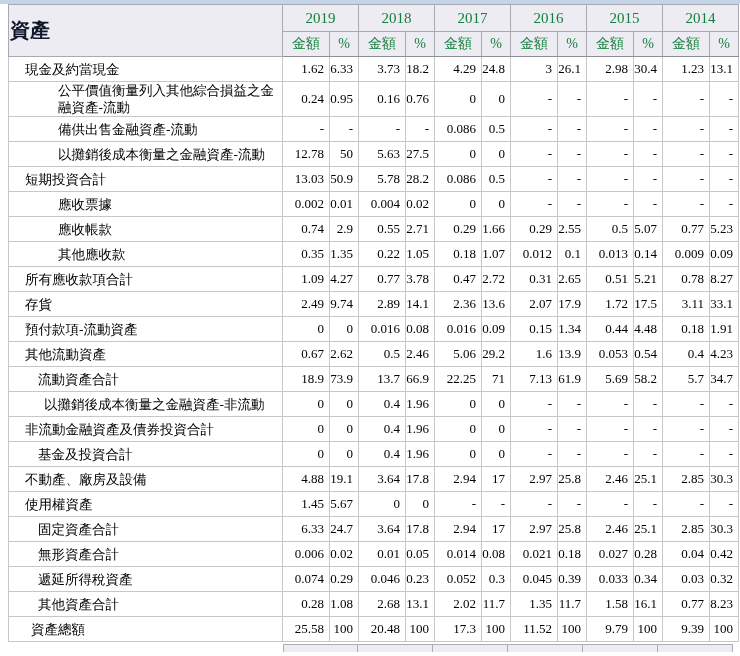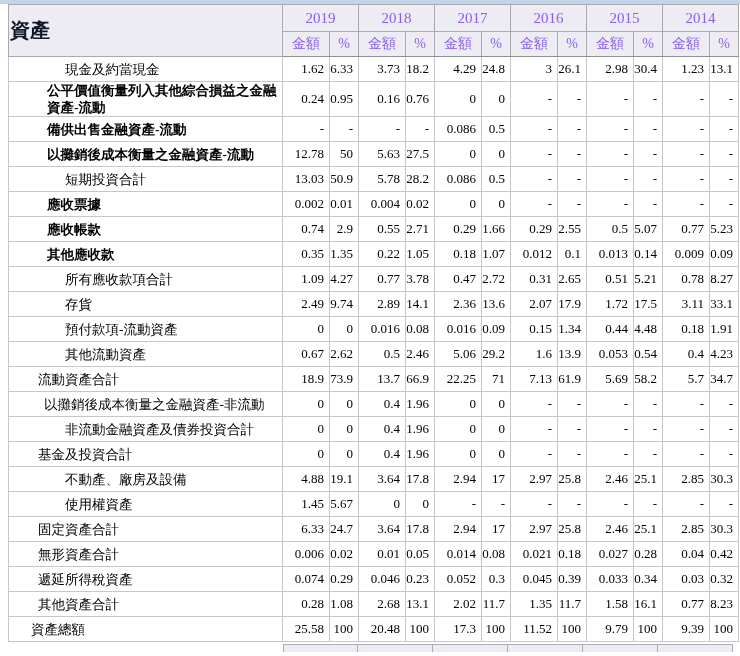--- a/index.html
+++ b/index.html
@@ -9,40 +9,40 @@
     -webkit-font-smoothing:antialiased;
   }
   .top-strip{height:4px;background:#c3d4e9;}
   .tbl-wrap{margin-left:8px;}
   table{
     border-collapse:collapse;width:730px;table-layout:fixed;
   }
   th,td{border:1px solid #c6c6cc;overflow:hidden;white-space:nowrap;}
   thead th{
     background:#ececf2;border-color:#a9a9b2;
-    color:#8b5cf6;
+    color:#15803d;
   }
   th.year-th{font-size:15px;font-weight:400;height:26px;padding:0;}
   th.sub-th{font-size:14px;font-weight:400;height:24px;padding:0;border-bottom-color:#8d8d94;}
   th.corner{
     font-size:20px;font-weight:700;color:#0f172a;
     vertical-align:middle;text-align:left;
   }
   tbody td{
     font-size:13px;height:24px;line-height:16px;
     text-align:right;padding:0 5px 0 0;color:#000;
   }
   tbody td.label{
     text-align:left;white-space:normal;padding-right:2px;
     font-size:13.5px;line-height:17px;
   }
   .ind0{padding-left:22px;}
   .ind1{padding-left:29px;}
-  .ind2{padding-left:56px;}
-  .ind3{padding-left:38px;font-weight:bold;}
+  .ind2{padding-left:16px;}
+  .ind3{padding-left:49px;}
   .ind4{padding-left:35px;}
   .next-header-sliver{
     margin-left:8px;margin-top:2px;height:8px;display:flex;
   }
   .next-header-sliver .spacer{width:275px;}
   .next-header-sliver .cell{
     width:75px;background:#ececf2;
     border:1px solid #adadb4;border-bottom:none;
     box-sizing:border-box;
   }

